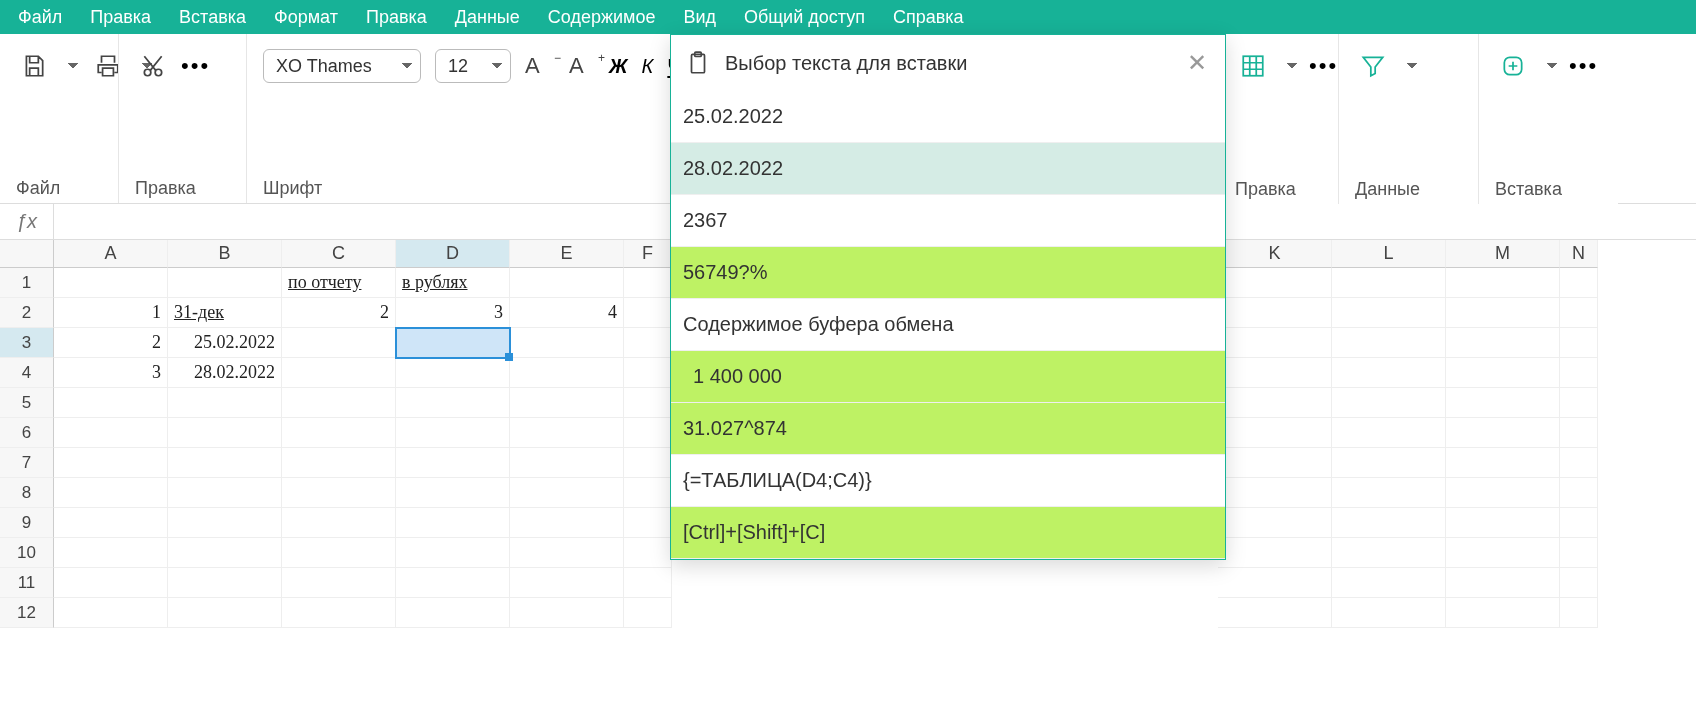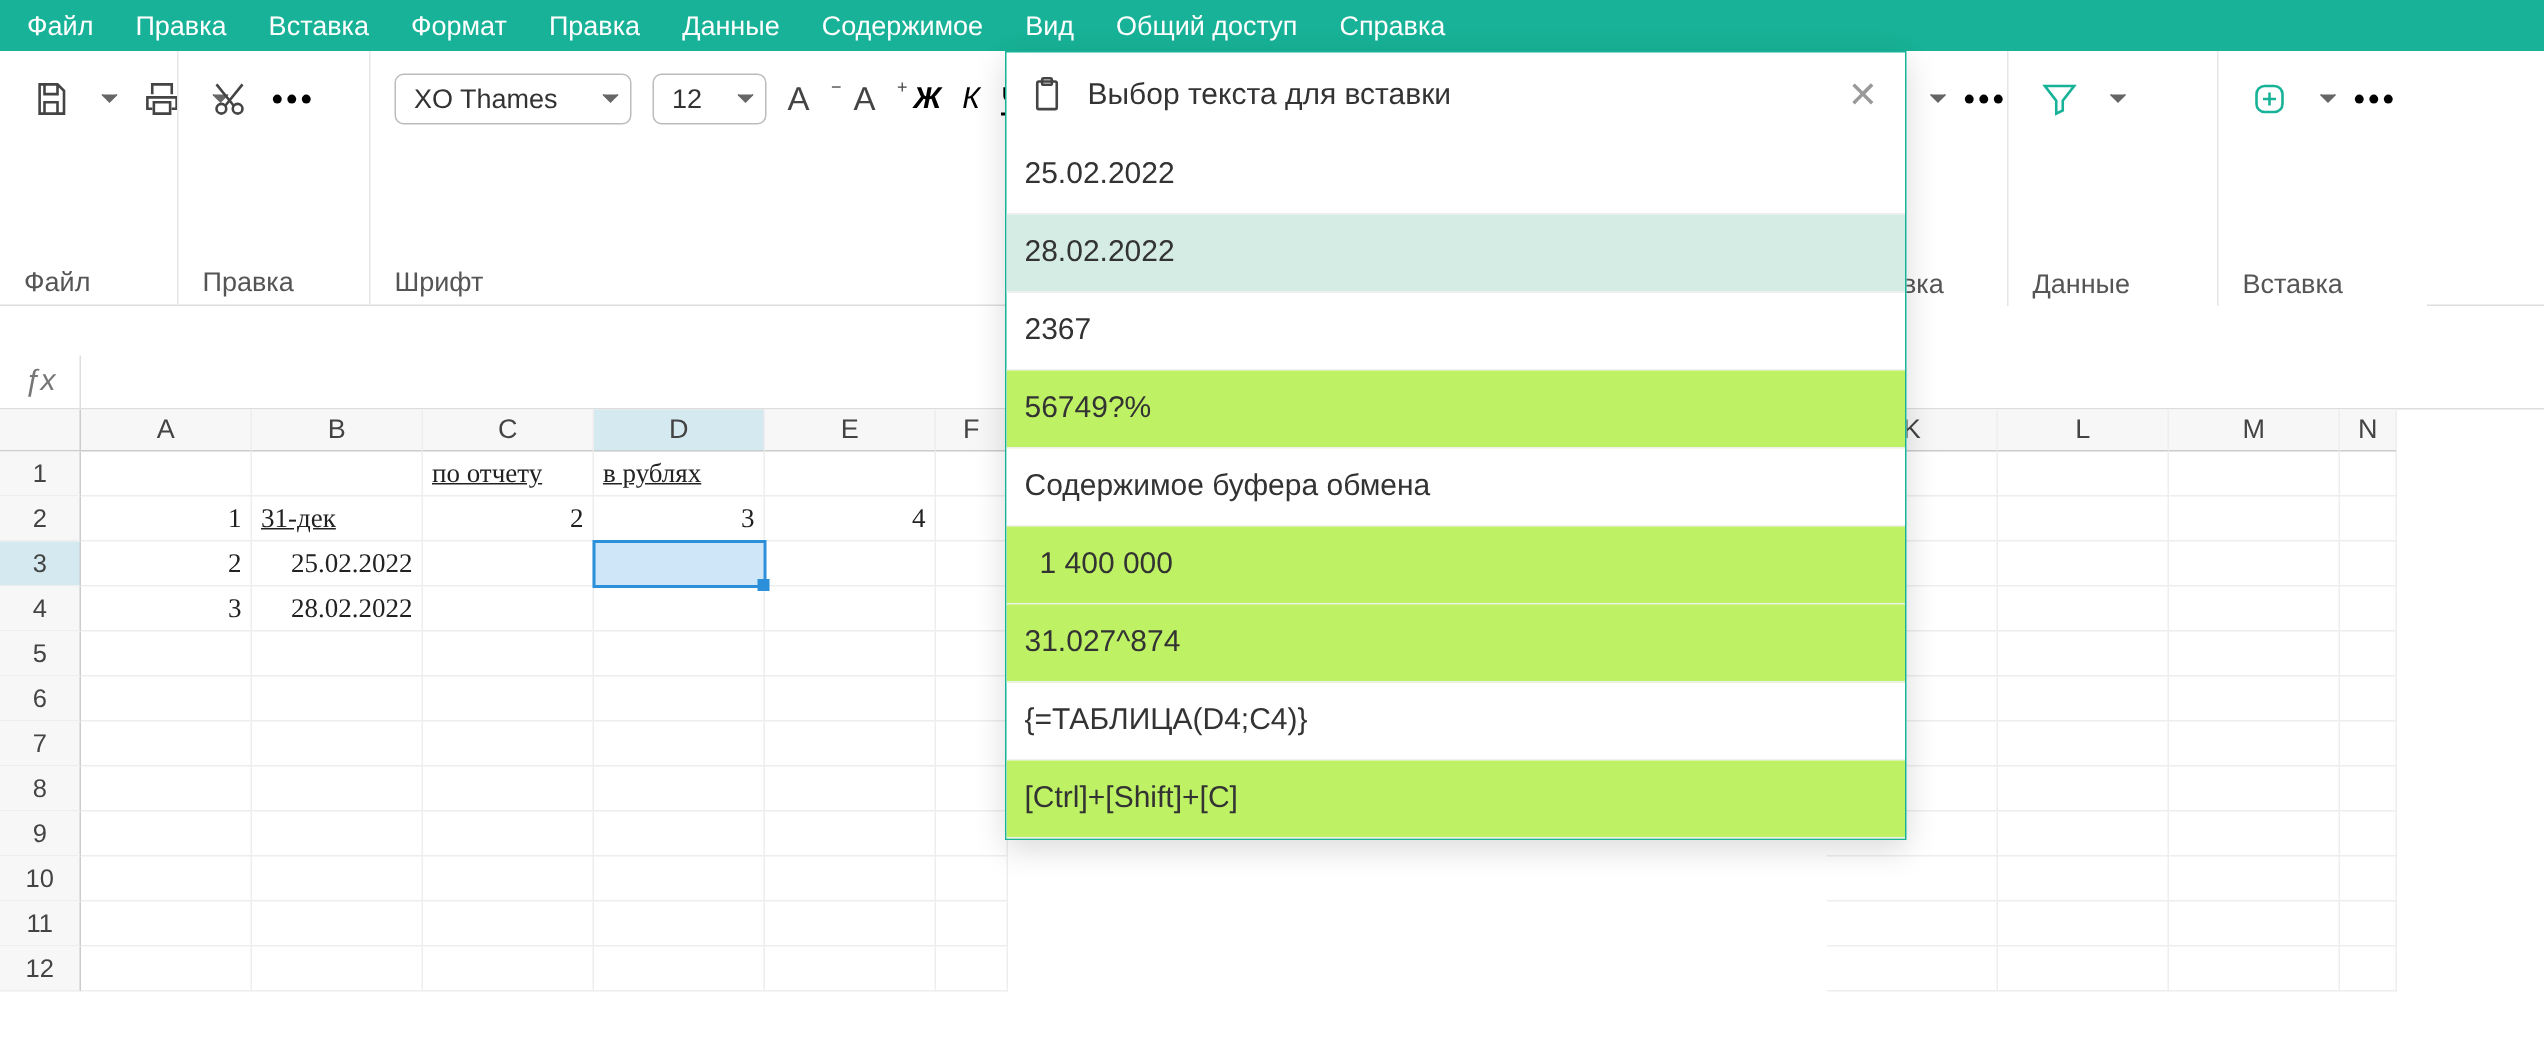--- a/index.html
+++ b/index.html
@@ -34,21 +34,21 @@
   .uline-ru { font-size: 20px; text-decoration: underline; text-decoration-thickness: 2px; text-underline-offset: 3px;}
   .more-dots { font-size: 22px; letter-spacing: 2px; }
 
   .color-A { position: relative; font-size: 22px; }
   .underline-bar { position:absolute; left:-4px; right:-4px; bottom:-6px; height:6px; border-radius: 3px;}
   .highlight-bar { width: 36px; height:6px; background:#ffd500; border-radius:3px; margin-top:2px;}
 
   .big-icon { display:flex; flex-direction:column; align-items:center; gap:2px; }
 
   
-  .formula-bar { display:flex; align-items:flex-start; height:36px; border-bottom:1px solid #ddd;margin-top:33px; }
+  .formula-bar { display:flex; align-items:flex-start; height:36px; border-bottom:1px solid #ddd; }
   .formula-fx { width: 54px; text-align:center; font-style: italic; font-size: 20px; color:#777; border-right: 1px solid #ddd; height:100%; display:flex; align-items:center; justify-content:center;}
   .formula-input { flex:1; padding: 0 8px; font-size: 16px; outline:none; border:none; height:100%; }
 
   
   .grid-area { position: relative; display:flex; height: calc(707px - 34px - 170px - 36px); }
   .row-hdrs { display:flex; flex-direction:column; }
   .corner { width:54px; height:28px; border-right:1px solid #ccc; border-bottom:1px solid #ccc; background:#f7f7f7;}
   .rowhdr { width:54px; height:30px; border-right:1px solid #ccc; border-bottom:1px solid #eee; background:#f7f7f7; display:flex; align-items:center; justify-content:center; font-size:17px; color:#444;}
   .rowhdr.sel { background:#d5e9f0; }
   .cols { display:flex; flex-direction:column; }
@@ -63,21 +63,21 @@
   .cell.selected { background:#cfe5f8; outline: 2px solid #2b90d9; outline-offset:-1px; position:relative;}
   .cell.selected::after { content:''; position:absolute; right:-4px; bottom:-4px; width:8px; height:8px; background:#2b90d9; }
 
   .cw-A { width: 114px;} .cw-B { width: 114px;} .cw-C { width: 114px;} .cw-D { width: 114px;}
   .cw-E { width: 114px;} .cw-F { width: 48px;}
   .cw-K { width:114px;} .cw-L { width:114px;} .cw-M { width:114px;} .cw-N { width:38px;}
 
   .right-grid { position:absolute; left: 1218px; top:0; display:flex;}
 
   
-  .panel { position:absolute; left: 670px; top: 34px; width: 601px; background:#fff; border:1px solid #17b297; box-shadow: 0 6px 20px rgba(0,0,0,0.15); z-index:50; }
+  .panel { position:absolute; left: 670px; top: 34px; width: 556px; background:#fff; border:1px solid #17b297; box-shadow: 0 6px 20px rgba(0,0,0,0.15); z-index:50; }
   .panel-head { display:flex; align-items:center; height: 56px; padding: 0 10px 0 14px; gap: 14px; }
   .panel-title { font-size: 20px; color:#333; flex:1;}
   .panel-close { font-size: 24px; color:#999; cursor:pointer; padding:4px 8px;}
   .panel-list { max-height: 620px; overflow:hidden;}
   .panel-item { padding: 14px 12px; font-size: 20px; color:#333; border-bottom:1px solid #efefef; cursor:pointer;}
   .panel-item.alt { background:#bef264; }
   .panel-item.hl { background:#d5ece5;}
   .panel-item.section { background:#fff; color:#333; cursor:default; }
   .panel-item.indent { padding-left: 22px;}
 

